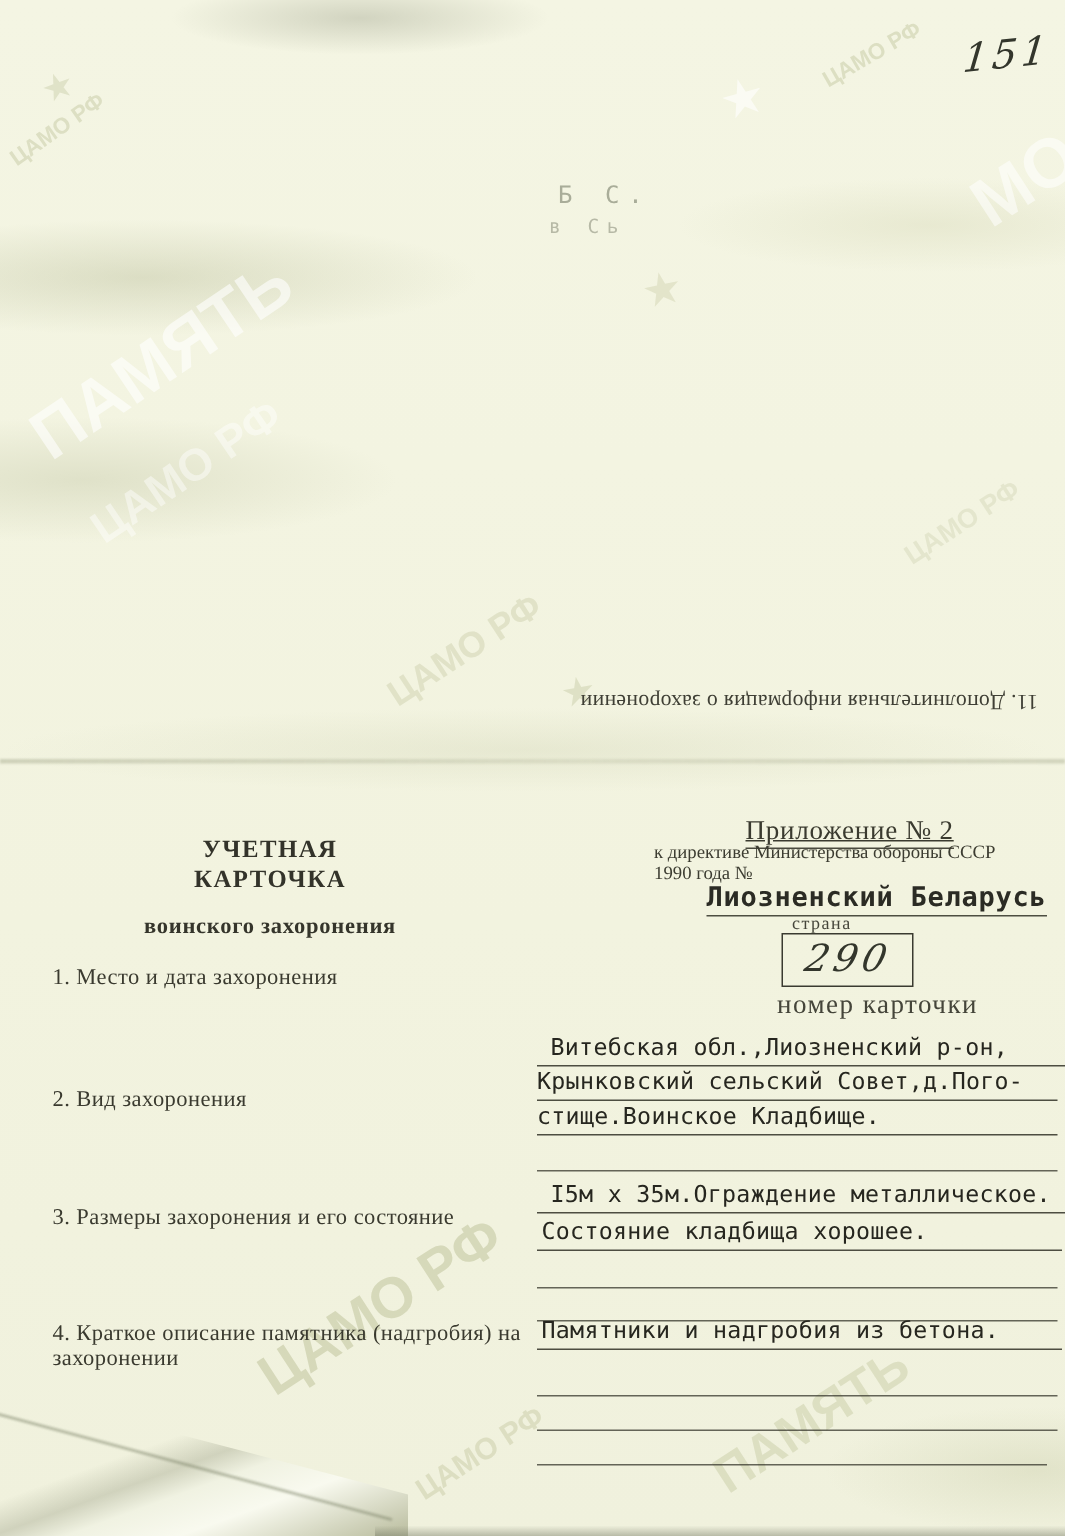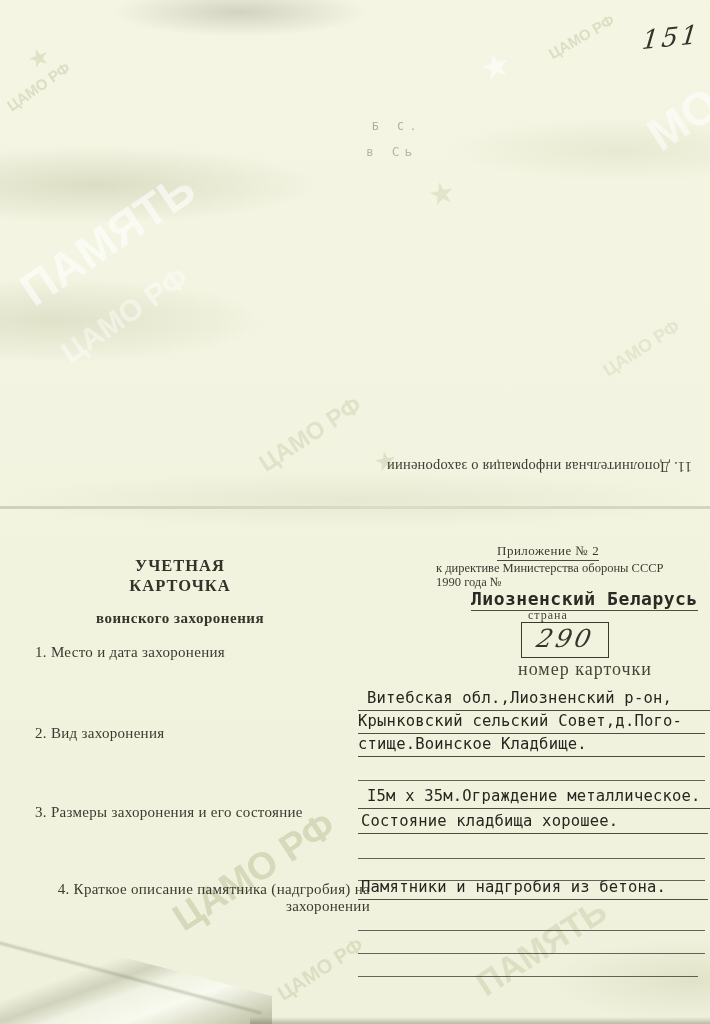--- a/index.html
+++ b/index.html
@@ -11,21 +11,21 @@
       radial-gradient(ellipse 300px 60px at 55px 320px, rgba(172,177,138,.28), transparent 70%),
       radial-gradient(ellipse 180px 35px at 240px 12px, rgba(130,135,112,.30), transparent 70%),
       radial-gradient(ellipse 240px 45px at 620px 150px, rgba(205,207,170,.30), transparent 70%),
       radial-gradient(ellipse 500px 40px at 350px 500px, rgba(190,194,158,.22), transparent 70%),
       radial-gradient(ellipse 200px 60px at 690px 980px, rgba(196,200,162,.35), transparent 70%),
       linear-gradient(#f4f5e3,#f2f3df 60%,#f0f1dd);
   }
   .abs{position:absolute;}
   .wm{position:absolute;font-weight:bold;pointer-events:none;white-space:nowrap;
       font-family:"Liberation Sans","DejaVu Sans",sans-serif;}
-  .label{font-size:15px;color:#3a3a2f;letter-spacing:.3px;text-align:right;}
+  .label{font-size:15px;color:#3a3a2f;letter-spacing:.3px;}
   .mono{font-family:"DejaVu Sans Mono","Liberation Mono",monospace;color:#26261f;}
   .ans{left:358px;width:347px;height:23px;line-height:23px;font-size:15.5px;
        border-bottom:1.6px solid rgba(48,48,38,.85);letter-spacing:.2px;}
   .ans.blank{border-bottom:1.6px solid rgba(52,52,42,.75);}
   .hand{font-family:"DejaVu Serif","Liberation Serif",serif;font-style:italic;color:#33362c;}
   .crease{left:0;top:506px;width:710px;height:3px;
           background:linear-gradient(to right, rgba(148,153,123,.38), rgba(148,153,123,.18) 55%, rgba(148,153,123,.34));
           filter:blur(.7px);}
   .curl{left:0;top:925px;width:272px;height:99px;
         background:linear-gradient(to bottom right, rgba(120,125,100,0) 38%, rgba(125,130,105,.28) 49%,
@@ -54,33 +54,33 @@
   <div class="wm" style="left:428px;top:176px;font-size:30px;color:rgba(203,206,168,.4);transform:rotate(-12deg);">★</div>
   <div class="wm" style="left:252px;top:420px;font-size:24px;color:rgba(198,201,163,.4);transform:rotate(-33deg);">ЦАМО РФ</div>
   <div class="wm" style="left:374px;top:446px;font-size:26px;color:rgba(198,201,163,.45);transform:rotate(-10deg);">★</div>
   <div class="wm" style="left:162px;top:850px;font-size:38px;color:rgba(188,192,150,.5);transform:rotate(-33deg);">ЦАМО РФ</div>
   <div class="wm" style="left:272px;top:958px;font-size:20px;color:rgba(192,196,156,.42);transform:rotate(-33deg);">ЦАМО РФ</div>
   <div class="wm" style="left:468px;top:928px;font-size:34px;color:rgba(198,202,164,.48);transform:rotate(-33deg);">ПАМЯТЬ</div>
   <div class="wm" style="left:598px;top:338px;font-size:18px;color:rgba(200,204,168,.35);transform:rotate(-33deg);">ЦАМО РФ</div>
 
   <div class="abs hand" style="left:642px;top:22px;font-size:26px;letter-spacing:3px;transform:rotate(-6deg) skewX(-12deg);">151</div>
 
-  <div class="abs faint" style="left:372px;top:120px;font-size:11px;letter-spacing:6px;">Б С.</div>
+  <div class="abs faint" style="left:372px;top:120px;font-size:16px;letter-spacing:6px;">Б С.</div>
   <div class="abs faint" style="left:366px;top:144px;font-size:13px;letter-spacing:5px;color:rgba(108,113,93,.45);">в Сь</div>
 
   <div class="abs" style="left:336px;top:458px;width:356px;font-size:14.5px;color:#3f3f35;transform:rotate(180deg);letter-spacing:.2px;">11. Дополнительная информация о захоронении</div>
 
   <div class="abs crease"></div>
 
   <div class="abs" style="left:88px;top:540px;width:184px;text-align:center;">
     <div style="font-size:16.5px;font-weight:bold;color:#33332a;letter-spacing:1px;margin-top:16px;">УЧЕТНАЯ КАРТОЧКА</div>
     <div style="font-size:15px;font-weight:bold;color:#35352b;margin-top:14px;letter-spacing:.5px;">воинского захоронения</div>
   </div>
 
-  <div class="abs" style="left:497px;top:543px;font-size:13px;color:#3a3a2f;border-bottom:1px solid #4a4a3e;padding-bottom:1px;letter-spacing:.5px;">Приложение № 2</div>
+  <div class="abs" style="left:497px;top:543px;font-size:18px;color:#3a3a2f;border-bottom:1px solid #4a4a3e;padding-bottom:1px;letter-spacing:.5px;text-decoration:underline;">Приложение № 2</div>
   <div class="abs" style="left:436px;top:561px;font-size:12.5px;color:#3c3c31;">к директиве Министерства обороны СССР</div>
   <div class="abs" style="left:436px;top:575px;font-size:12.5px;color:#3c3c31;">1990 года №</div>
   <div class="abs mono" style="left:471px;top:588px;font-size:18px;font-weight:bold;letter-spacing:.5px;border-bottom:1.6px solid rgba(48,48,38,.85);padding-bottom:1px;color:#2b2b24;">Лиозненский Беларусь</div>
   <div class="abs" style="left:528px;top:608px;font-size:12px;color:#45453a;letter-spacing:1px;">страна</div>
   <div class="abs num-box">
     <span class="hand" style="font-size:25px;letter-spacing:3px;display:inline-block;transform:skewX(-12deg);line-height:32px;">290</span>
   </div>
   <div class="abs" style="left:518px;top:659px;font-size:18px;color:#45453a;letter-spacing:1px;">номер карточки</div>
 
   <div class="abs label" style="left:35px;top:644px;">1. Место и дата захоронения</div>

